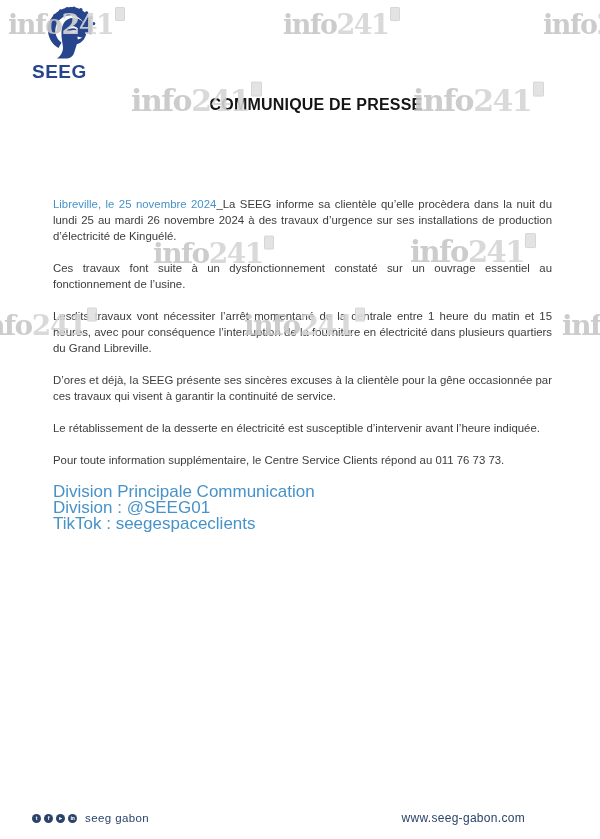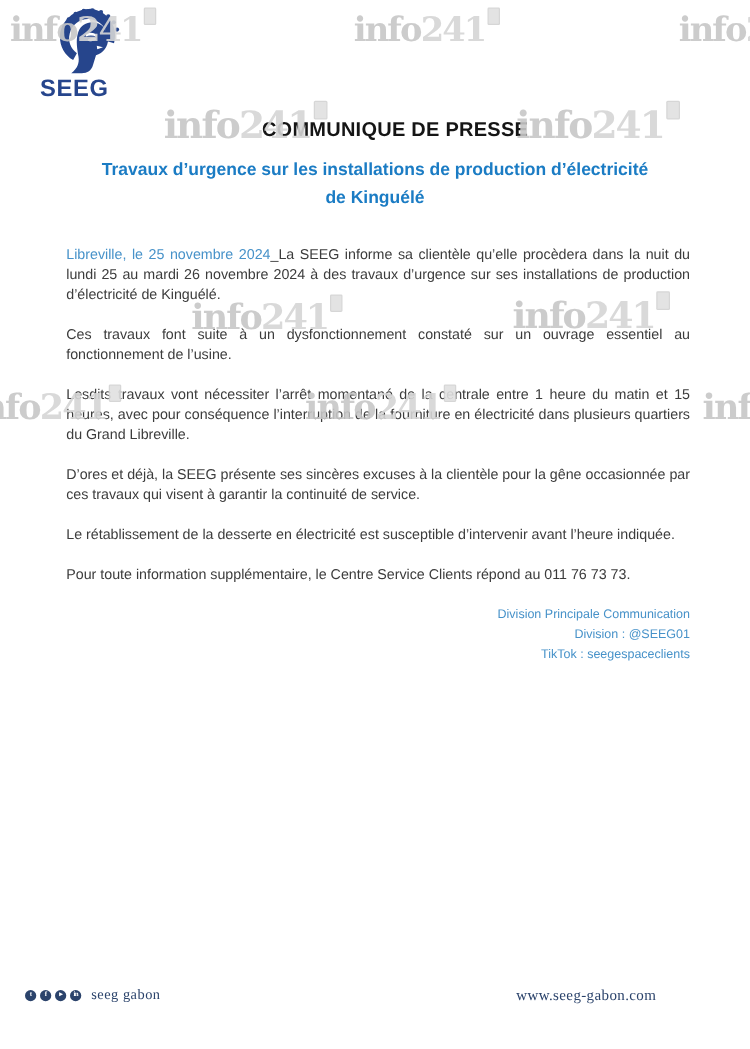--- a/index.html
+++ b/index.html
@@ -39,28 +39,28 @@
   }
   
   .body-text{
     position:absolute;left:53px;top:196px;width:499px;z-index:2;
     font-size:11.4px;line-height:16px;color:var(--text);text-align:justify;
   }
   .body-text p{margin:0 0 16px 0;}
   .seg-bold{font-weight:normal;}
   .seg-blue{color:var(--blue-light);margin-top:36px;}
   .contact{
-    margin-top:5px;color:var(--blue-light);font-size:10px;line-height:16px;
-    text-align:right;
+    margin-top:5px;color:var(--blue-light);font-size:17px;line-height:16px;
+    text-align:left;
   }
   
   .footer{
-    position:absolute;left:0;right:0;top:779px;height:34px;z-index:2;
+    position:absolute;left:0;right:0;top:801px;height:34px;z-index:2;
     display:flex;align-items:center;justify-content:space-between;
-    padding:0 75px 0 20px;box-sizing:border-box;font-family:Liberation Serif, serif;
+    padding:0 75px 0 32px;box-sizing:border-box;
   }
   .footer-left{display:flex;align-items:center;}
   .social{display:flex;align-items:center;gap:3px;}
   .sicon{
     width:9px;height:9px;border-radius:50%;background:var(--navy);color:#fff;
     font-size:5.5px;line-height:9px;text-align:center;font-weight:bold;
     letter-spacing:-.5px;
   }
   .handle{
     margin-left:8px;font-size:11.5px;color:var(--navy);letter-spacing:.4px;
@@ -101,24 +101,20 @@
       <span class="wm" style="left: 131px; top: 86px; font-size: 30px;"><span class="wm1">info</span><span class="wm2">241</span><span class="wm-sup"></span></span>
       <span class="wm" style="left: 413px; top: 86px; font-size: 30px;"><span class="wm1">info</span><span class="wm2">241</span><span class="wm-sup"></span></span>
       <span class="wm" style="left: 153px; top: 240px; font-size: 28px;"><span class="wm1">info</span><span class="wm2">241</span><span class="wm-sup"></span></span>
       <span class="wm" style="left: 410px; top: 238px; font-size: 29px;"><span class="wm1">info</span><span class="wm2">241</span><span class="wm-sup"></span></span>
       <span class="wm" style="left: -24px; top: 312px; font-size: 28px;"><span class="wm1">info</span><span class="wm2">241</span><span class="wm-sup"></span></span>
       <span class="wm" style="left: 244px; top: 312px; font-size: 28px;"><span class="wm1">info</span><span class="wm2">241</span><span class="wm-sup"></span></span>
       <span class="wm" style="left: 562px; top: 312px; font-size: 28px;"><span class="wm1">info</span></span>
     </div>
 
   <div class="kicker">COMMUNIQUE DE PRESSE</div>
-  <div class="title">
-    <div>Travaux d’urgence sur les installations de production d’électricité</div>
-    <div>de Kinguélé</div>
-  </div>
 
   <div class="body-text" id="body-paragraphs">
       <p><span class="seg-blue">Libreville, le 25 novembre 2024</span><span>_La SEEG informe sa clientèle qu’elle procèdera dans la nuit du </span><span class="seg-bold">lundi 25 au mardi 26 novembre 2024</span><span> à des travaux d’urgence sur ses installations de production d’électricité de Kinguélé.</span></p>
       <p><span>Ces travaux font suite à un dysfonctionnement constaté sur un ouvrage essentiel au fonctionnement de l’usine.</span></p>
       <p><span>Lesdits travaux vont nécessiter l’arrêt momentané de la centrale entre </span><span class="seg-bold">1 heure du matin et 15 heures</span><span>, avec pour conséquence l’interruption de la fourniture en électricité dans plusieurs quartiers du Grand Libreville.</span></p>
       <p><span>D’ores et déjà, la SEEG présente ses sincères excuses à la clientèle pour la gêne occasionnée par ces travaux qui visent à garantir la continuité de service.</span></p>
       <p><span>Le rétablissement de la desserte en électricité est susceptible d’intervenir avant l’heure indiquée.</span></p>
       <p><span>Pour toute information supplémentaire, </span><span class="seg-bold">le Centre Service Clients répond au 011 76 73 73</span><span>.</span></p>
       <div class="contact">
         <div>Division Principale Communication</div>

